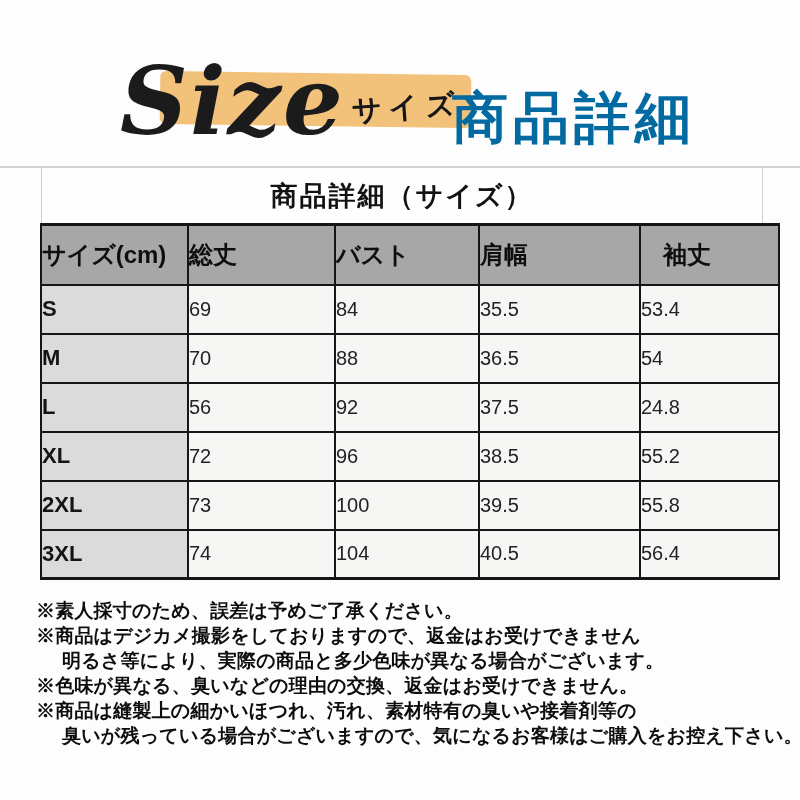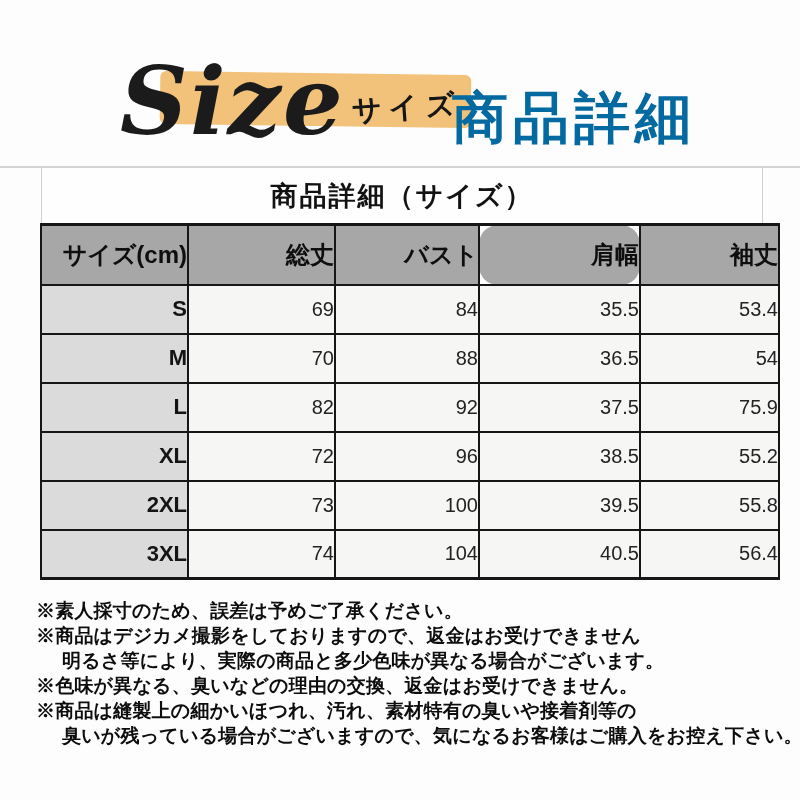--- a/index.html
+++ b/index.html
@@ -48,35 +48,35 @@
     font-size:27px; font-weight:bold; color:#121212; letter-spacing:2px;
   }
 
   
   table.size-table {
     position:absolute; left:40px; top:223px; width:724px;
     border-collapse:collapse; table-layout:fixed;
     border:2px solid #161616; border-bottom-width:3px;
   }
   .size-table th, .size-table td {
-    border:2px solid #161616; text-align:right; vertical-align:middle;
+    border:2px solid #161616; text-align:left; vertical-align:middle;
   }
   .size-table thead th {
     height:60px; background:#a7a7a7; font-size:24px; font-weight:600;
     color:#0e0e0e; border-top-width:3px;
   }
   .size-table tbody tr { height:49px; }
   .size-table td.size-label {
     background:#dbdbdb; font-size:22px; font-weight:600; color:#141414;
   }
   .size-table td.val {
     background:#f6f6f5; font-size:20px; font-weight:400; color:#232323;
   }
   .col-0 { width:147px; } .col-1 { width:147px; } .col-2 { width:144px; }
-  .col-3 { width:161px;border-radius:19px; } .col-4 { width:139px;padding-left:22px; }
+  .col-3 { width:161px; } .col-4 { width:139px;padding-left:22px; }
 
   
   .notes {
     position:absolute; left:36px; top:598px; width:764px;
     font-size:19px; line-height:25px; font-weight:600; color:#0d0d0d;
     letter-spacing:0.2px;
   }
   .note-line { white-space:nowrap; }
   .note-line.indent { padding-left:26px; }
 </style>
@@ -113,24 +113,24 @@
     </tr>
     <tr>
       <td class="size-label">M</td>
       <td class="val">70</td>
       <td class="val">88</td>
       <td class="val">36.5</td>
       <td class="val">54</td>
     </tr>
     <tr>
       <td class="size-label">L</td>
-      <td class="val">82</td>
+      <td class="val">56</td>
       <td class="val">92</td>
       <td class="val">37.5</td>
-      <td class="val">75.9</td>
+      <td class="val">24.8</td>
     </tr>
     <tr>
       <td class="size-label">XL</td>
       <td class="val">72</td>
       <td class="val">96</td>
       <td class="val">38.5</td>
       <td class="val">55.2</td>
     </tr>
     <tr>
       <td class="size-label">2XL</td>

